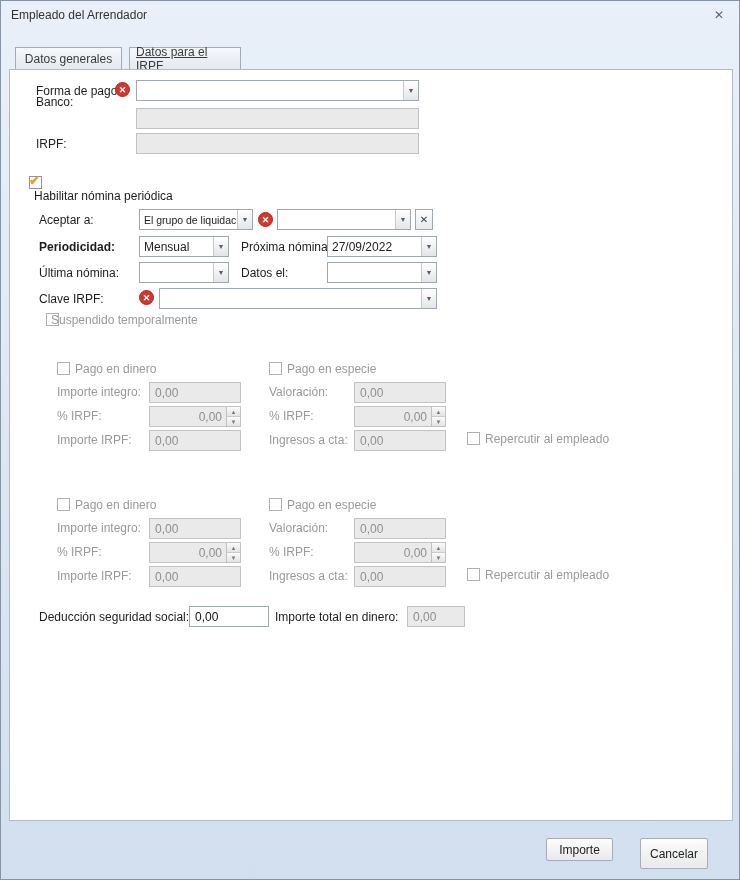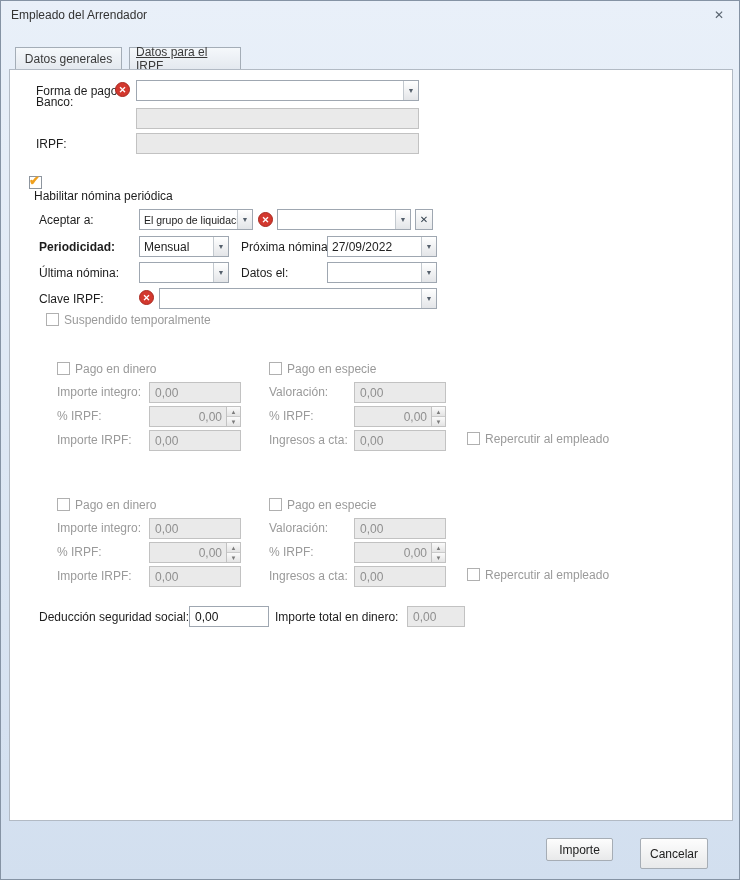--- a/index.html
+++ b/index.html
@@ -164,21 +164,21 @@
   </div>
 
   <span class="lbl" style="left:38px;top:291px;">Clave IRPF:</span>
   <span class="err" style="left:138px;top:289px;">✕</span>
   <div class="combo" style="left:158px;top:287px;width:278px;">
     <span class="ctext"></span>
     <span class="cbtn">▼</span>
   </div>
 
   <span class="cb dim" style="left:45px;top:312px;"></span>
-  <span class="lbl gdim" style="left:63px;top:312px;">Suspendido temporalmente</span>
+  <span class="lbl gdim" style="left:50px;top:312px;">Suspendido temporalmente</span>
 
   <div class="group" style="left:45px;top:330px;width:565px;height:128px;">
     <div class="ghead">Retribuciones NO derivadas de incapacidad laboral</div>
     <span class="cb dim" style="left:10px;top:30px;"></span>
     <span class="lbl gdim" style="left:28px;top:30px;">Pago en dinero</span>
     <span class="cb dim" style="left:222px;top:30px;"></span>
     <span class="lbl gdim" style="left:240px;top:30px;">Pago en especie</span>
 
     <span class="lbl gdim" style="left:10px;top:53px;">Importe integro:</span>
     <div class="dfield" style="left:102px;top:50px;width:92px;">0,00</div>

